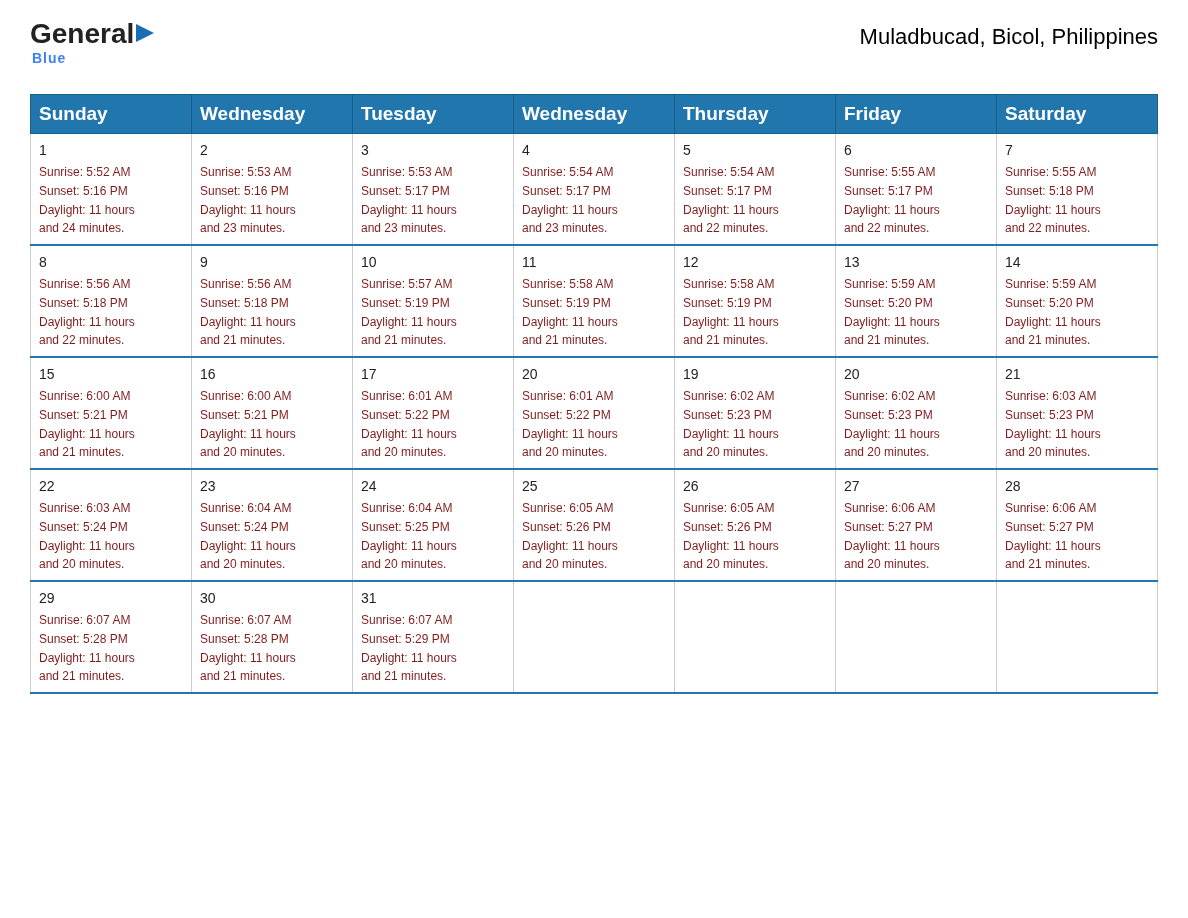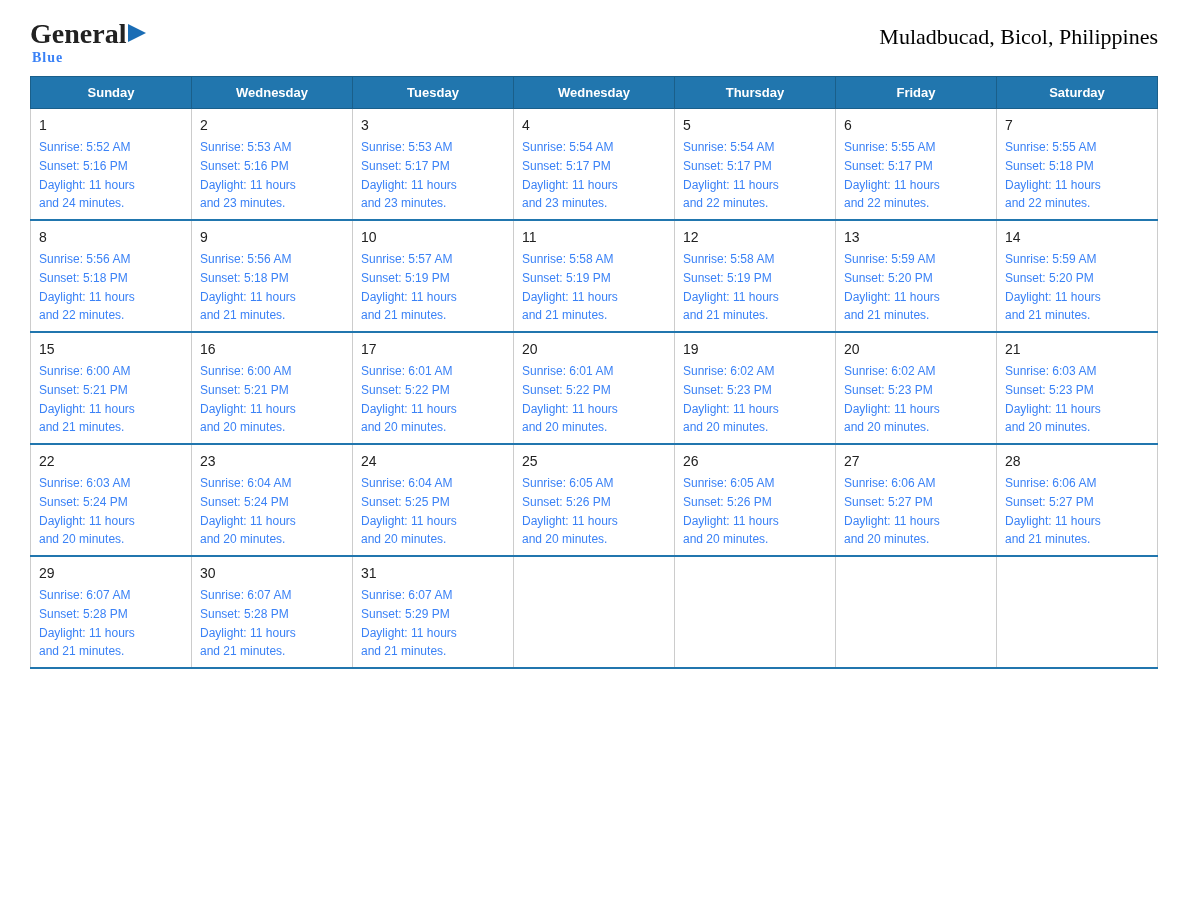--- a/index.html
+++ b/index.html
@@ -8,22 +8,21 @@
       background: #fff;
       color: #222;
       width: 1188px;
       min-height: 918px;
       padding: 20px 30px;
     }
     .header {
       display: flex;
       justify-content: space-between;
       align-items: flex-start;
-      margin-bottom: 10px;
-      font-family: Liberation Serif, serif;
+      margin-bottom: 28px;
     }
     .logo {
       display: flex;
       flex-direction: column;
       align-items: flex-start;
     }
     .logo-text {
       display: flex;
       align-items: center;
       font-size: 28px;
@@ -55,24 +54,24 @@
       margin-top: 4px;
     }
     table {
       width: 100%;
       border-collapse: collapse;
       table-layout: fixed;
     }
     thead tr th {
       background: #2176ae;
       color: #fff;
-      font-size: 13px;
+      font-size: 19px;
       font-weight: bold;
       padding: 8px 8px;
-      text-align: center;
+      text-align: left;
       border: 1px solid #1a5f8a;
     }
     tbody tr td {
       vertical-align: top;
       padding: 6px 8px;
       font-size: 12.5px;
       border-left: 1px solid #ccc;
       border-right: 1px solid #ccc;
       height: 100px;
       background: #fff;
@@ -90,21 +89,21 @@
     }
     .day-num {
       font-size: 14px;
       font-weight: normal;
       color: #222;
       display: block;
       margin-bottom: 2px;
     }
     .day-info {
       font-size: 12px;
-      color: #3b82f6;
+      color: #7f1d1d;
       line-height: 1.55;
     }
     td.empty {
       background: #fff;
     }
   </style>
 </head>
 <body>
 
 <div class="header">

